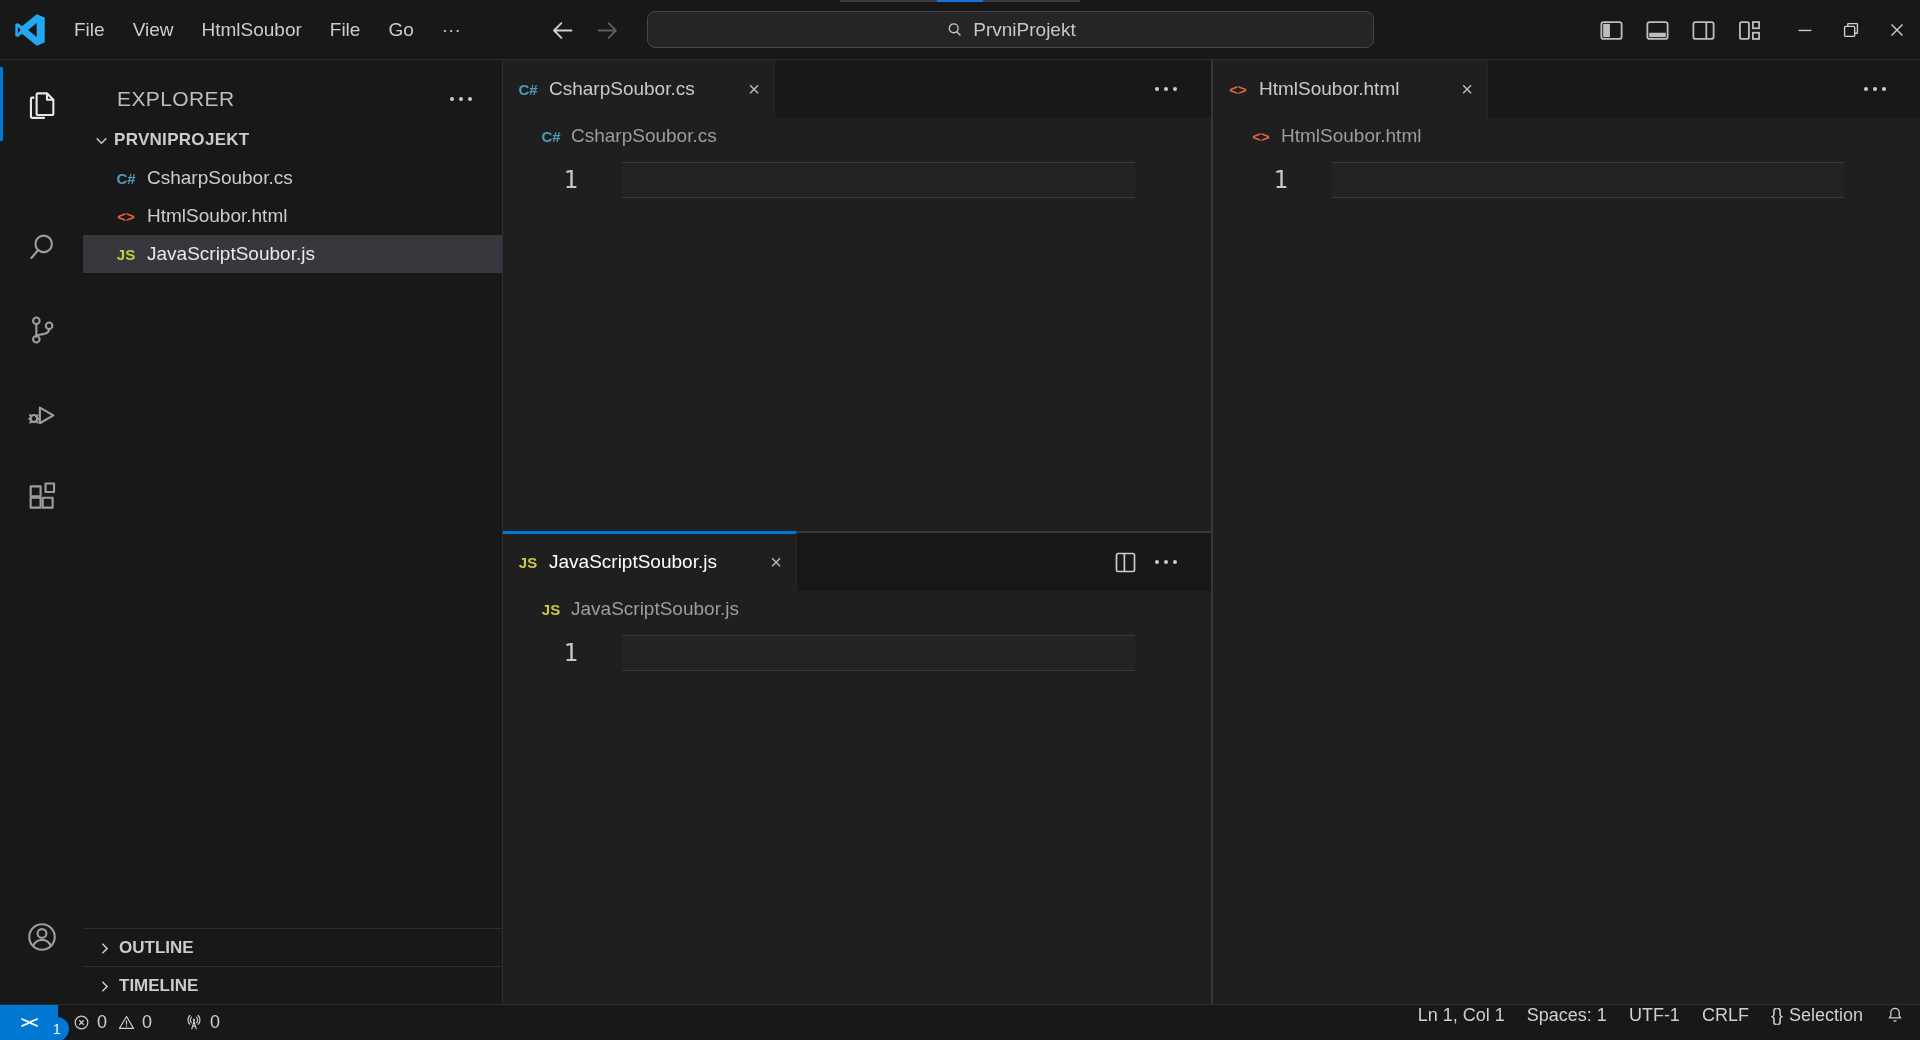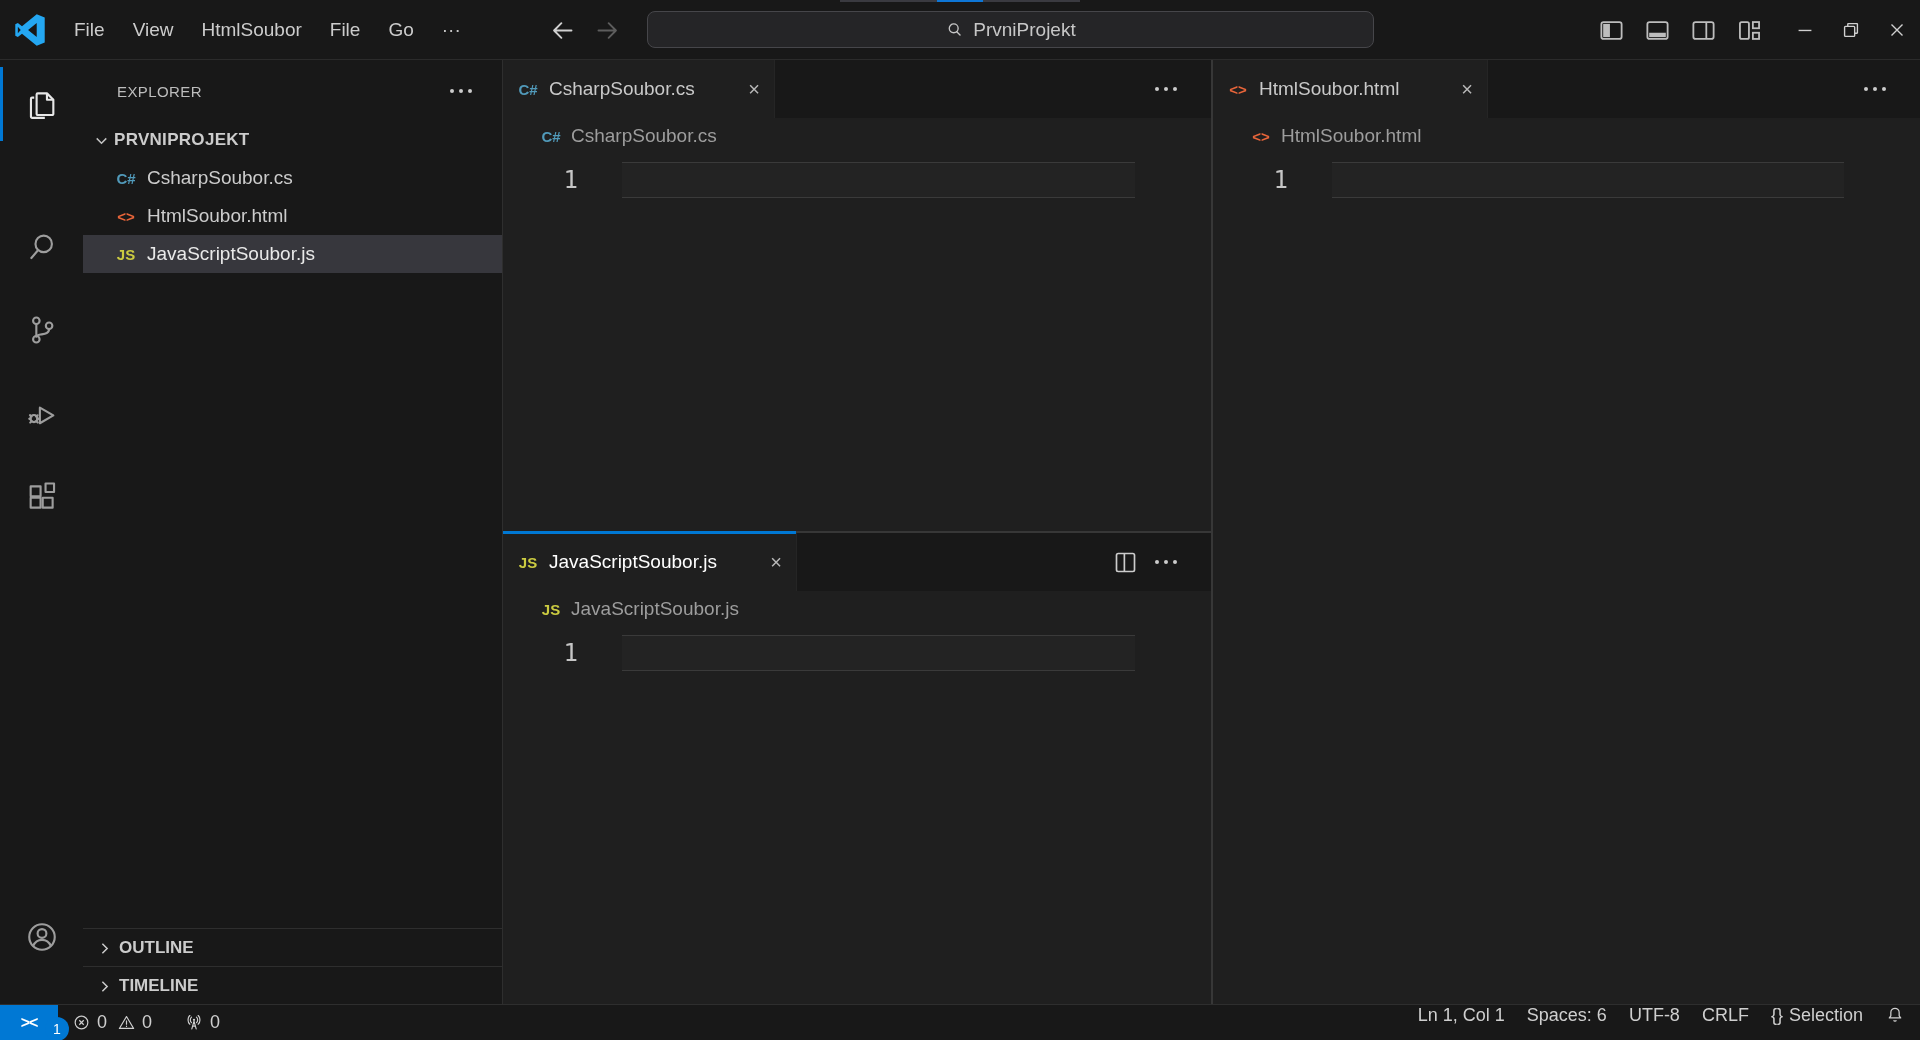--- a/index.html
+++ b/index.html
@@ -32,22 +32,22 @@
   #activitybar{position:absolute;left:0;top:60px;width:83px;height:944px;background:#181818}
   .act{position:absolute;left:0;width:83px;height:78px;display:flex;align-items:center;justify-content:center;color:#9d9d9d}
   .act.active{color:#e7e7e7}
   .act.active::before{content:"";position:absolute;left:0;top:2px;bottom:2px;width:3px;background:#0078d4}
   #badge{position:absolute;left:45px;top:957px;width:24px;height:24px;border-radius:50%;background:#0078d4;
          color:#ffffff;font-size:14px;display:flex;align-items:center;justify-content:center;z-index:3}
 
   
   #sidebar{position:absolute;left:83px;top:60px;width:420px;height:944px;box-sizing:border-box;
            background:#181818;border-right:1px solid #2e2e2e}
-  #sb-header{position:absolute;left:0;top:14px;right:0;height:34px;display:flex;align-items:center;
-             padding-left:34px;font-size:15px;color:#bdbdbd;letter-spacing:.4px}
+  #sb-header{position:absolute;left:0;top:22px;right:0;height:34px;display:flex;align-items:center;
+             padding-left:34px;font-size:21px;color:#bdbdbd;letter-spacing:.4px}
   #sb-header .dots{position:absolute;right:30px;color:#cccccc}
   .tree-row{position:absolute;left:0;right:0;height:38px;display:flex;align-items:center;font-size:19px;color:#cccccc}
   .tree-row .chev{margin-left:10px;margin-right:4px;color:#c3c3c3}
   .tree-row.bold{font-weight:bold;font-size:17px;letter-spacing:.3px}
   .file-row{padding-left:32px;gap:10px}
   .file-row.selected{background:#37373d;color:#e9e9e9}
   .ftype{font-weight:bold;font-size:15px;width:22px;text-align:center;flex:0 0 auto}
   .ic-cs{color:#519aba}.ic-html{color:#e8653a}.ic-js{color:#cbcb41}
   .sb-section{position:absolute;left:0;right:0;height:38px;display:flex;align-items:center;
               border-top:1px solid #2e2e2e;font-weight:bold;font-size:17px;color:#cccccc}
@@ -393,24 +393,24 @@
         </svg>
       </span>
       <span>0</span>
     </div>
 
     <div id="sb-right">
       <div class="sb-item">
         <span>Ln 1, Col 1</span>
       </div>
       <div class="sb-item">
-        <span>Spaces: 6</span>
+        <span>Spaces: 1</span>
       </div>
       <div class="sb-item">
-        <span>UTF-8</span>
+        <span>UTF-1</span>
       </div>
       <div class="sb-item">
         <span>CRLF</span>
       </div>
       <div class="sb-item">
         <span>{}</span>
         <span>Selection</span>
       </div>
       <div class="sb-item" style="padding-right:15px">
         <span class="sb-icon">

